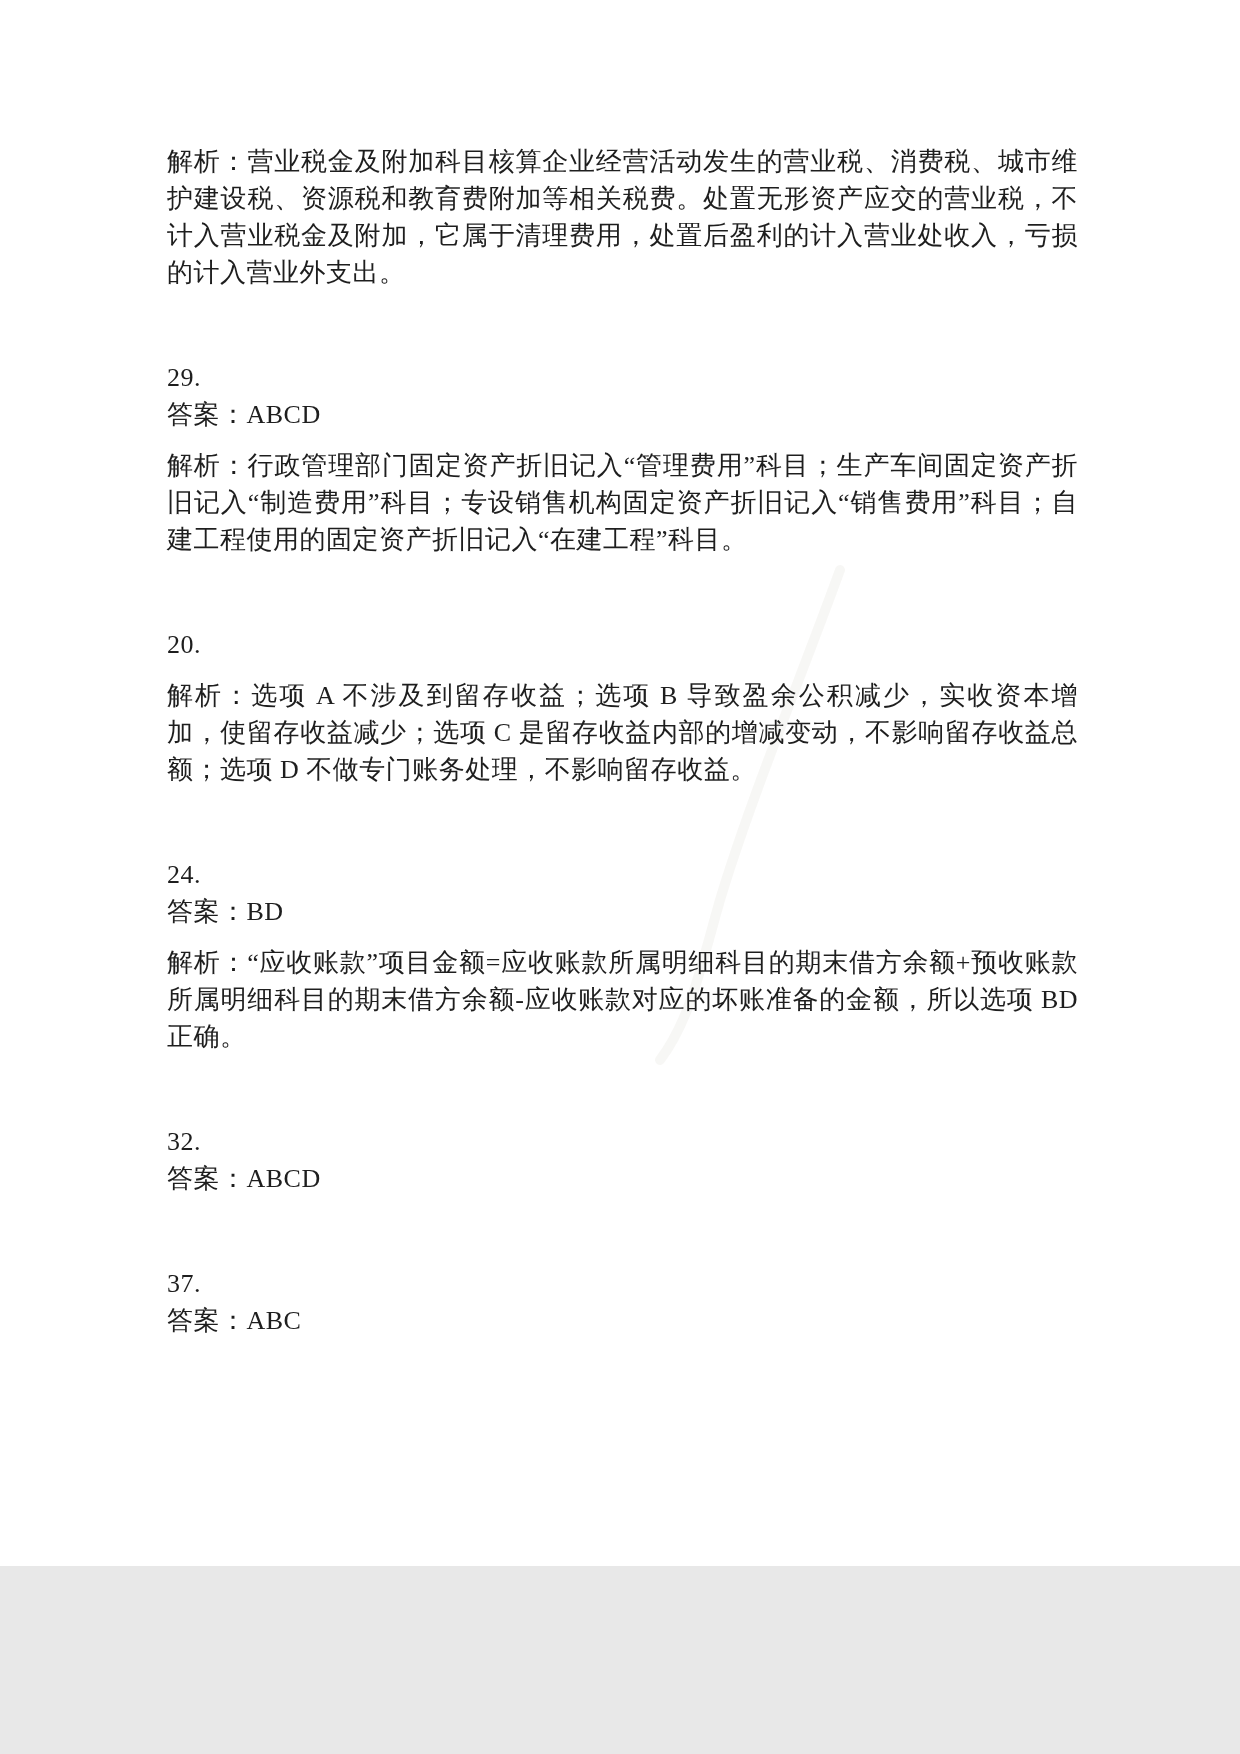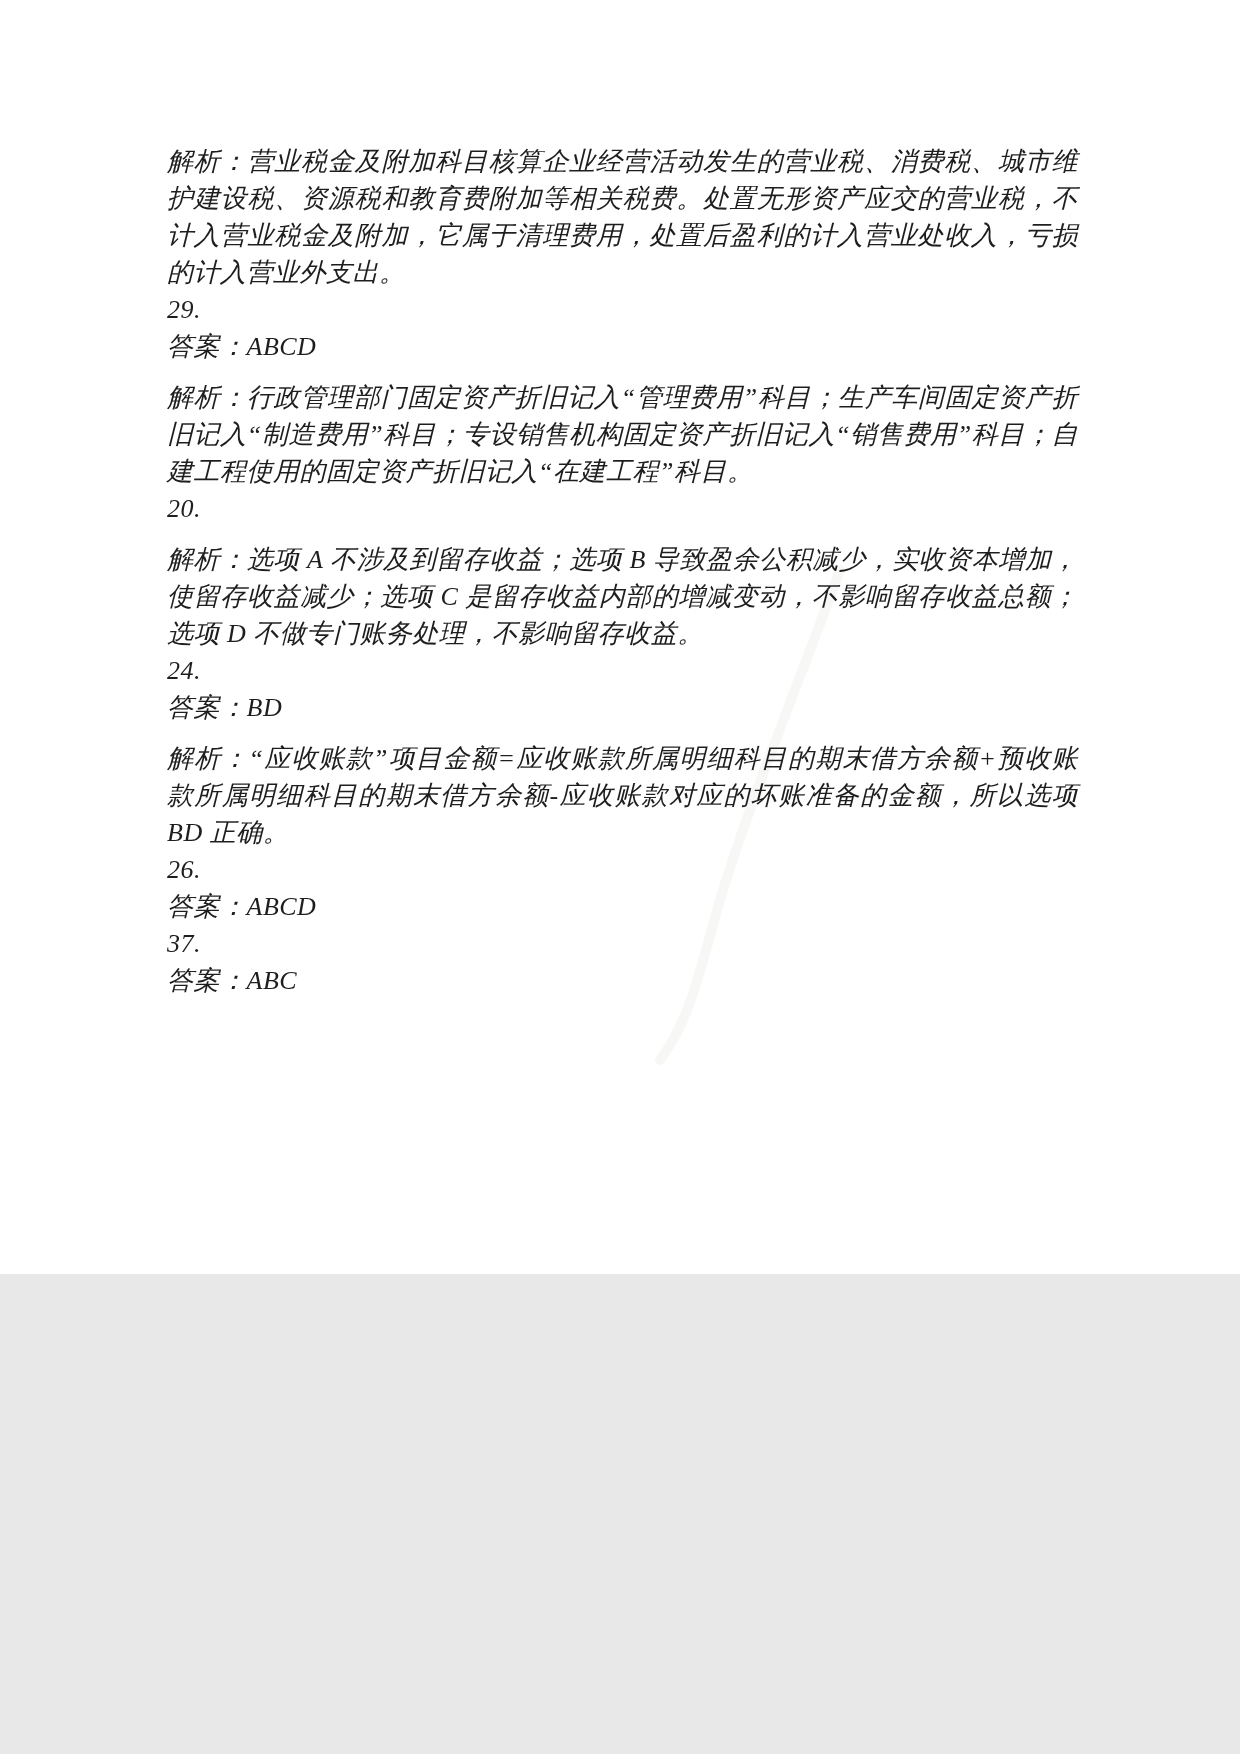--- a/index.html
+++ b/index.html
@@ -3,44 +3,44 @@
 <meta charset="utf-8">
 <style>
   html, body {
     margin: 0;
     padding: 0;
     background: #e8e8e8;
   }
   .page {
     position: relative;
     width: 1240px;
-    height: 1274px;
+    height: 1566px;
     margin: 0 auto;
     background: #ffffff;
     overflow: hidden;
     font-family: "Liberation Serif", "DejaVu Serif", serif;
     color: #1e1e1e;
-    font-style: italic;
   }
   .content {
     position: absolute;
     left: 167px;
     top: 143px;
     width: 911px;
   }
   .content p {
     margin: 0;
     font-size: 26px;
     line-height: 37px;
     letter-spacing: 0.5px;
   }
   .para {
     text-align: justify;
   }
   .question {
+    margin-top: 68px;
   }
   .answer-line {
     margin-top: 14px;
   }
   .question .para {
     margin-top: 14px;
   }
   
   .watermark {
     position: absolute;
@@ -76,21 +76,21 @@
       <p class="para"><span>解析：</span><span>选项 A 不涉及到留存收益；选项 B 导致盈余公积减少，实收资本增加，使留存收益减少；选项 C 是留存收益内部的增减变动，不影响留存收益总额；选项 D 不做专门账务处理，不影响留存收益。</span></p>
     </section>
 
     <section class="question">
       <p class="qnum">24.</p>
       <p class="answer-line"><span>答案：</span><span>BD</span></p>
       <p class="para"><span>解析：</span><span>“应收账款”项目金额=应收账款所属明细科目的期末借方余额+预收账款所属明细科目的期末借方余额-应收账款对应的坏账准备的金额，所以选项 BD 正确。</span></p>
     </section>
 
     <section class="question">
-      <p class="qnum">26.</p>
+      <p class="qnum">32.</p>
       <p class="answer-line"><span>答案：</span><span>ABCD</span></p>
     </section>
 
     <section class="question">
       <p class="qnum">37.</p>
       <p class="answer-line"><span>答案：</span><span>ABC</span></p>
     </section>
 
   </div>
 </div>

